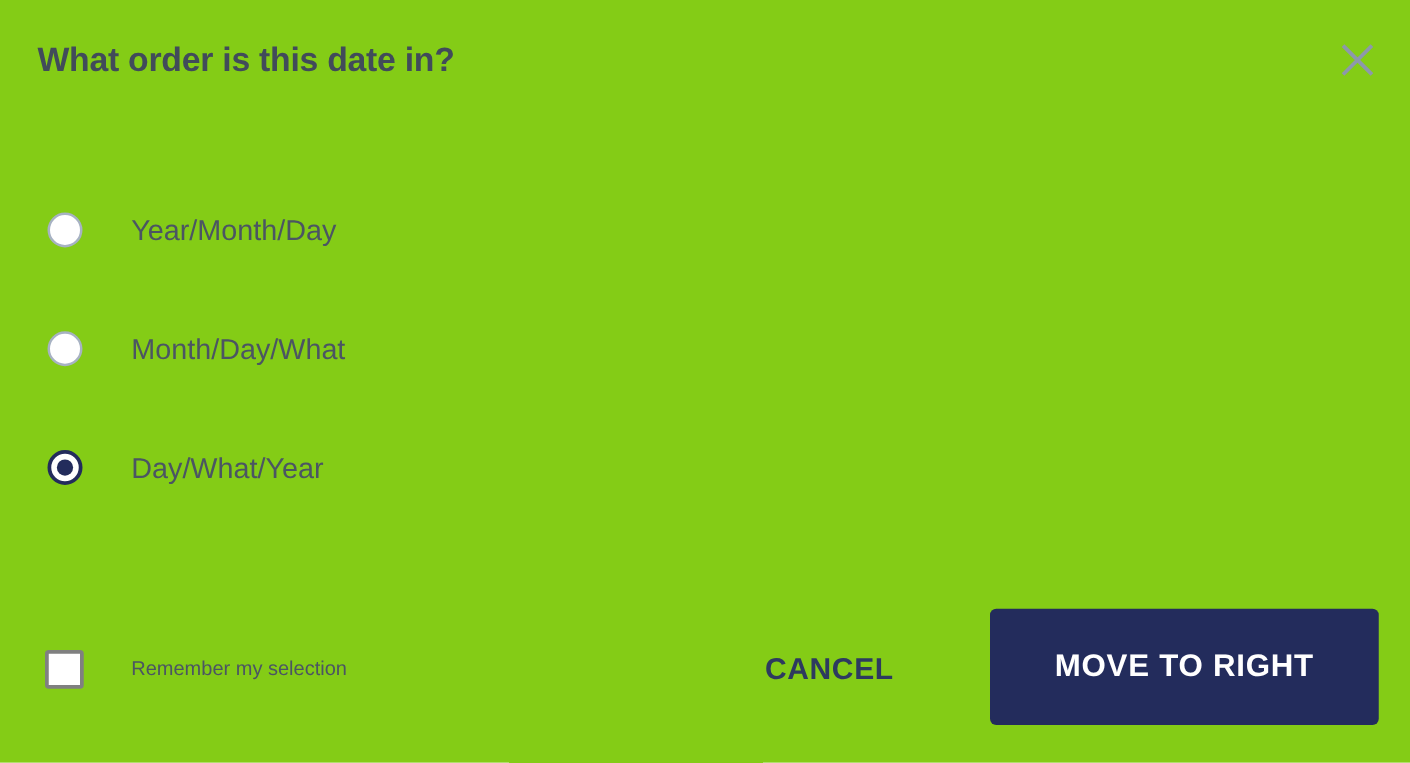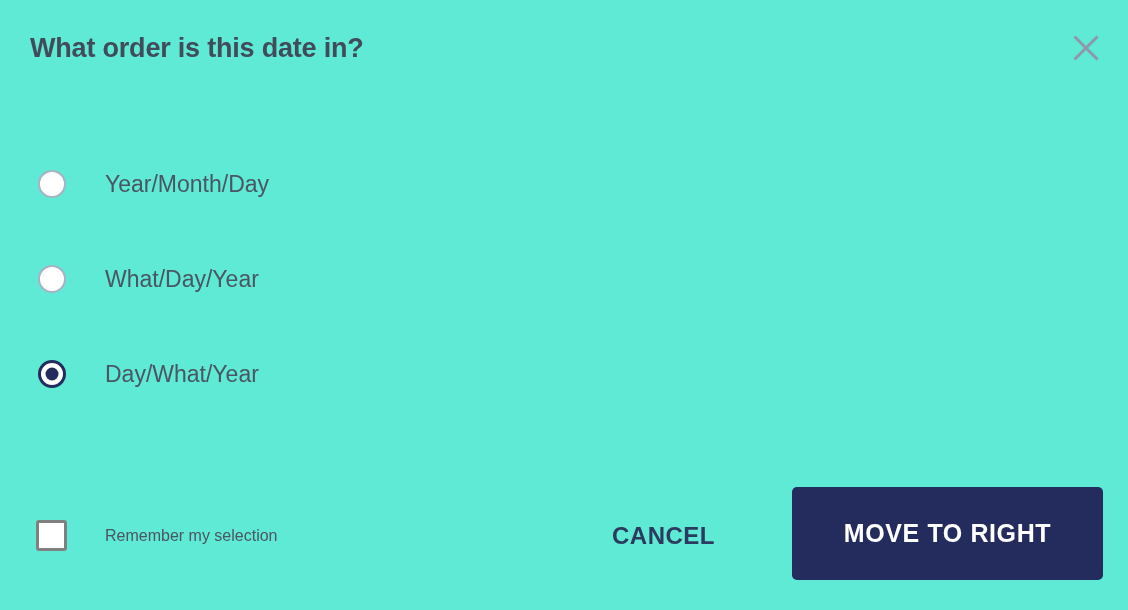--- a/index.html
+++ b/index.html
@@ -12,21 +12,21 @@
     height: 610px;
     font-family: "Liberation Sans", sans-serif;
     -webkit-font-smoothing: antialiased;
     overflow: hidden;
   }
 
   #dialog {
     position: relative;
     width: 1128px;
     height: 610px;
-    background: #5eead4;
+    background: #84cc16;
     box-sizing: border-box;
   }
 
   
   #dialog-header {
     position: absolute;
     left: 0;
     top: 0;
     width: 1128px;
     height: 100px;
@@ -222,21 +222,21 @@
 
   <div id="radio-group">
 
     <div class="radio-row">
       <span class="radio-mark off"></span>
       <span class="radio-label">Year/Month/Day</span>
     </div>
 
     <div class="radio-row">
       <span class="radio-mark off"></span>
-      <span class="radio-label">What/Day/Year</span>
+      <span class="radio-label">Month/Day/What</span>
     </div>
 
     <div class="radio-row">
       <span class="radio-mark on"></span>
       <span class="radio-label">Day/What/Year</span>
     </div>
 
   </div>
 
   <div id="dialog-footer">

